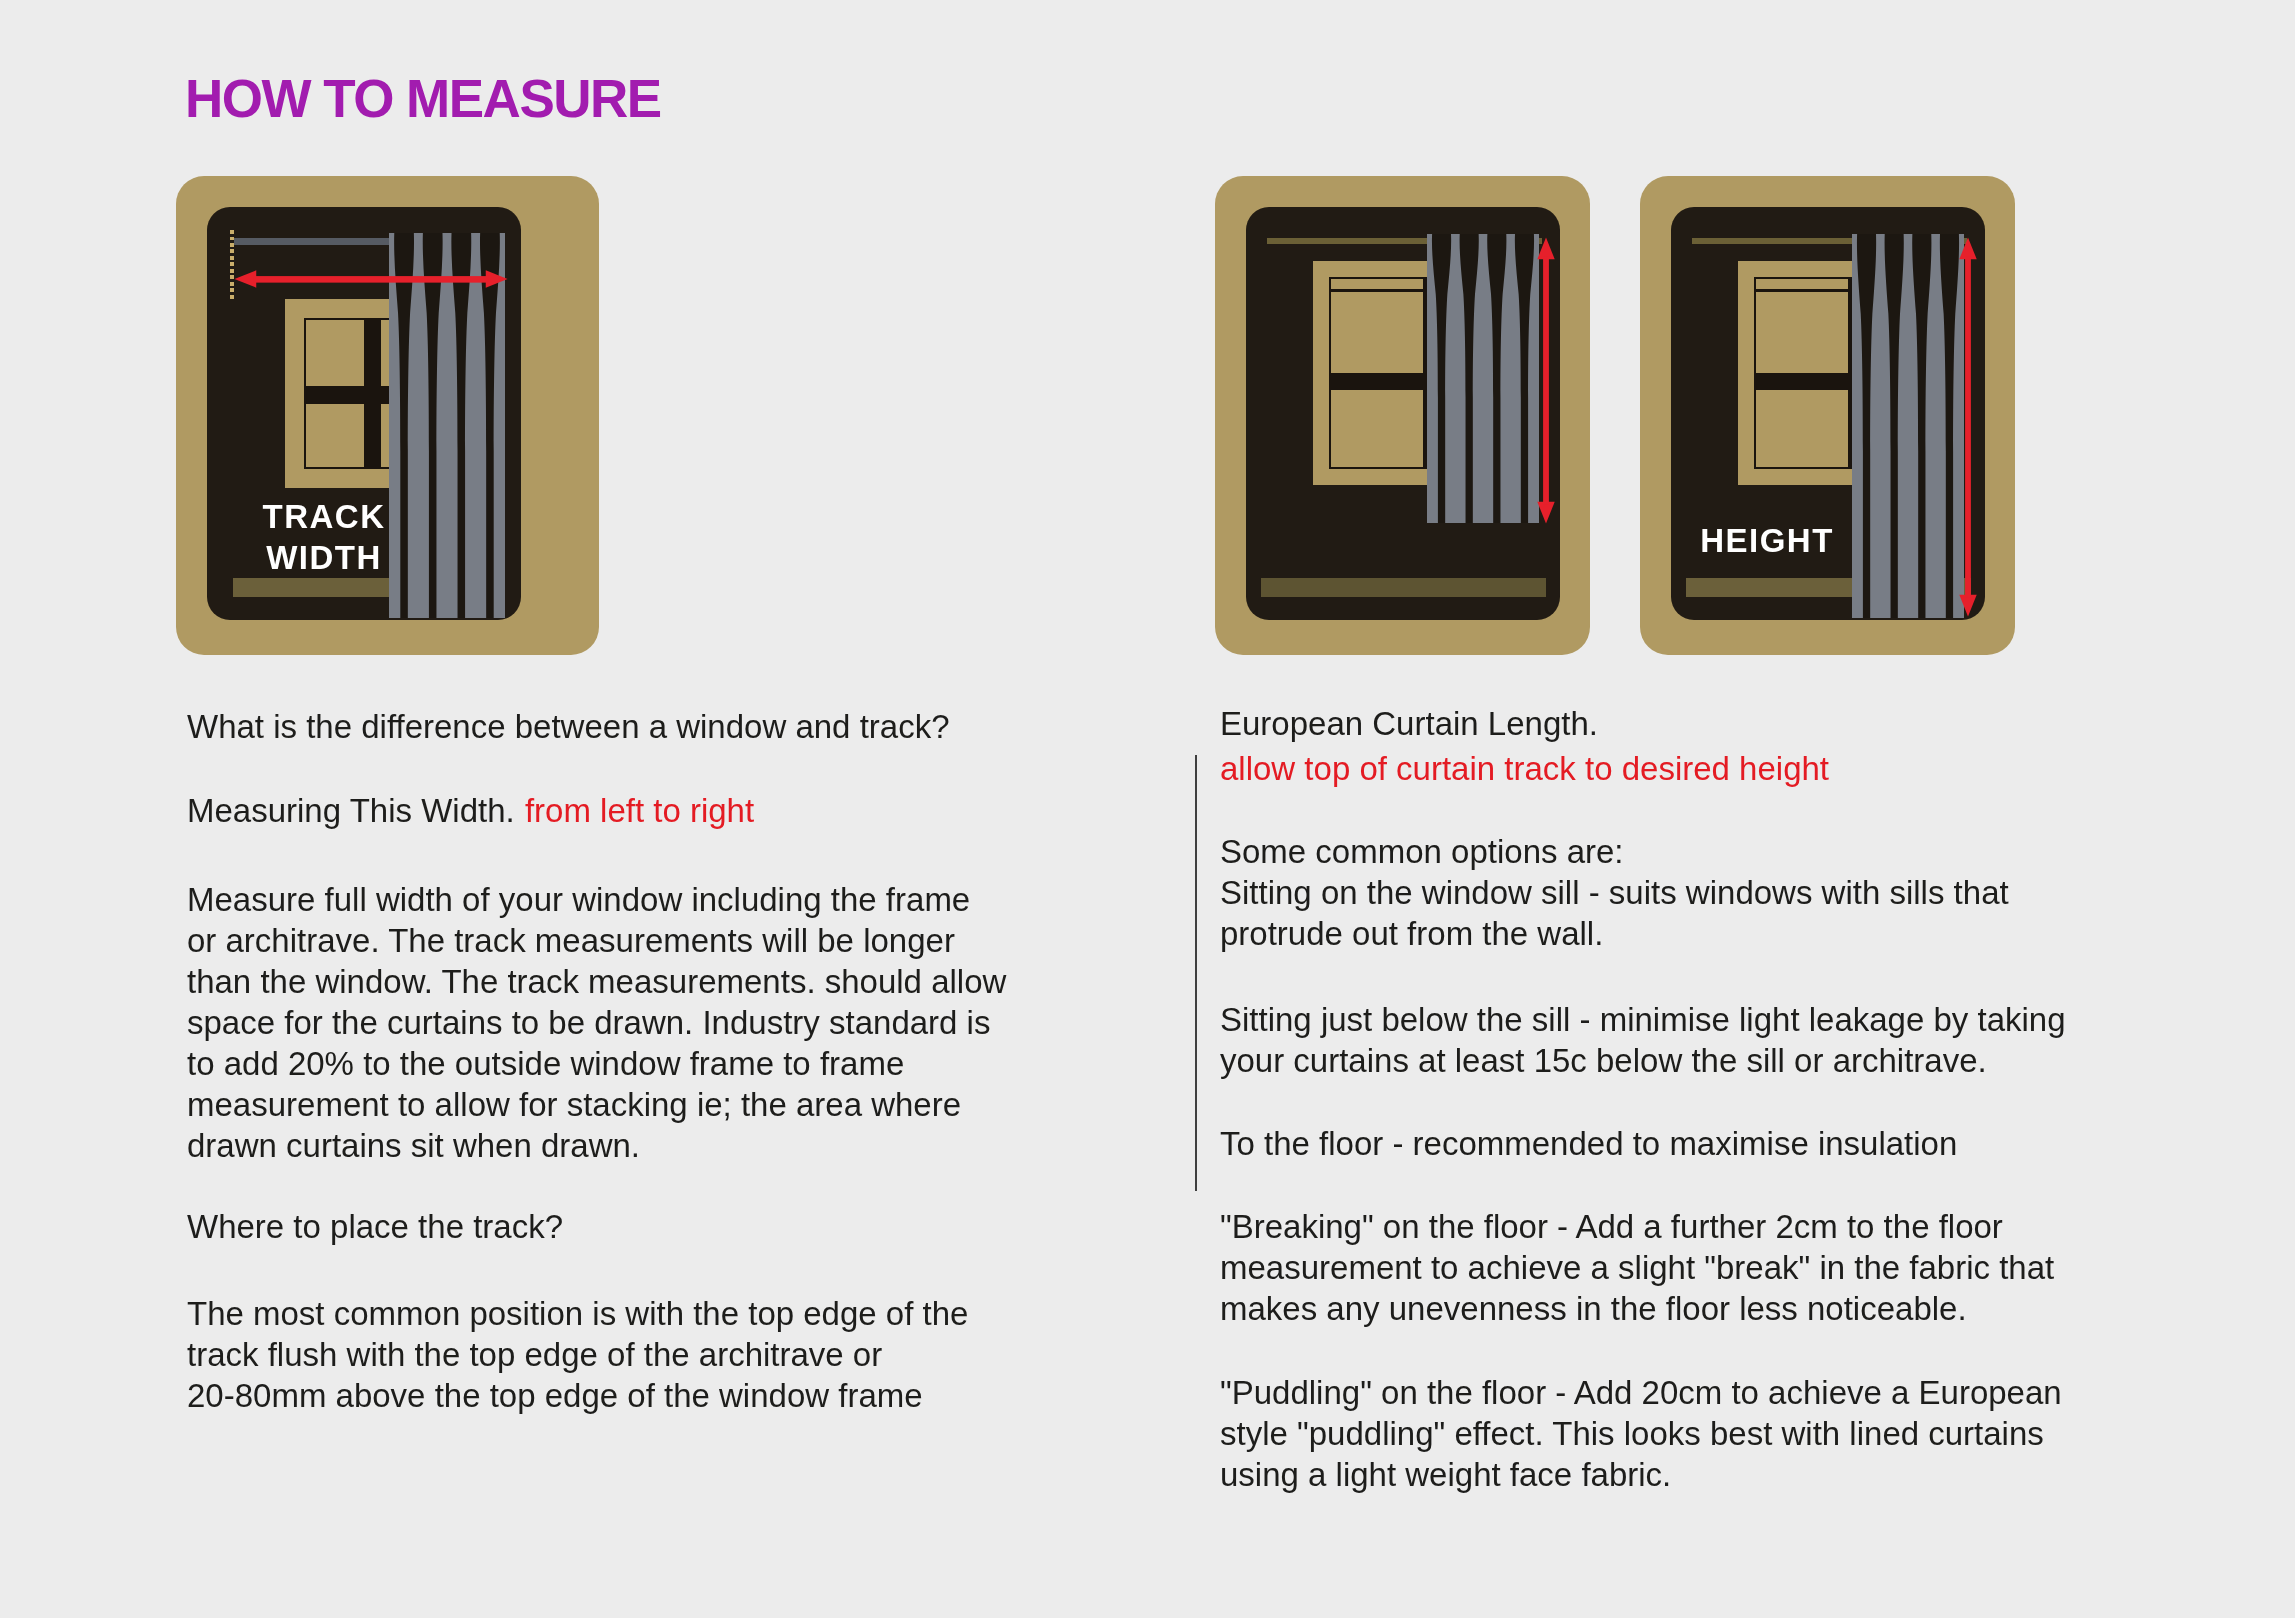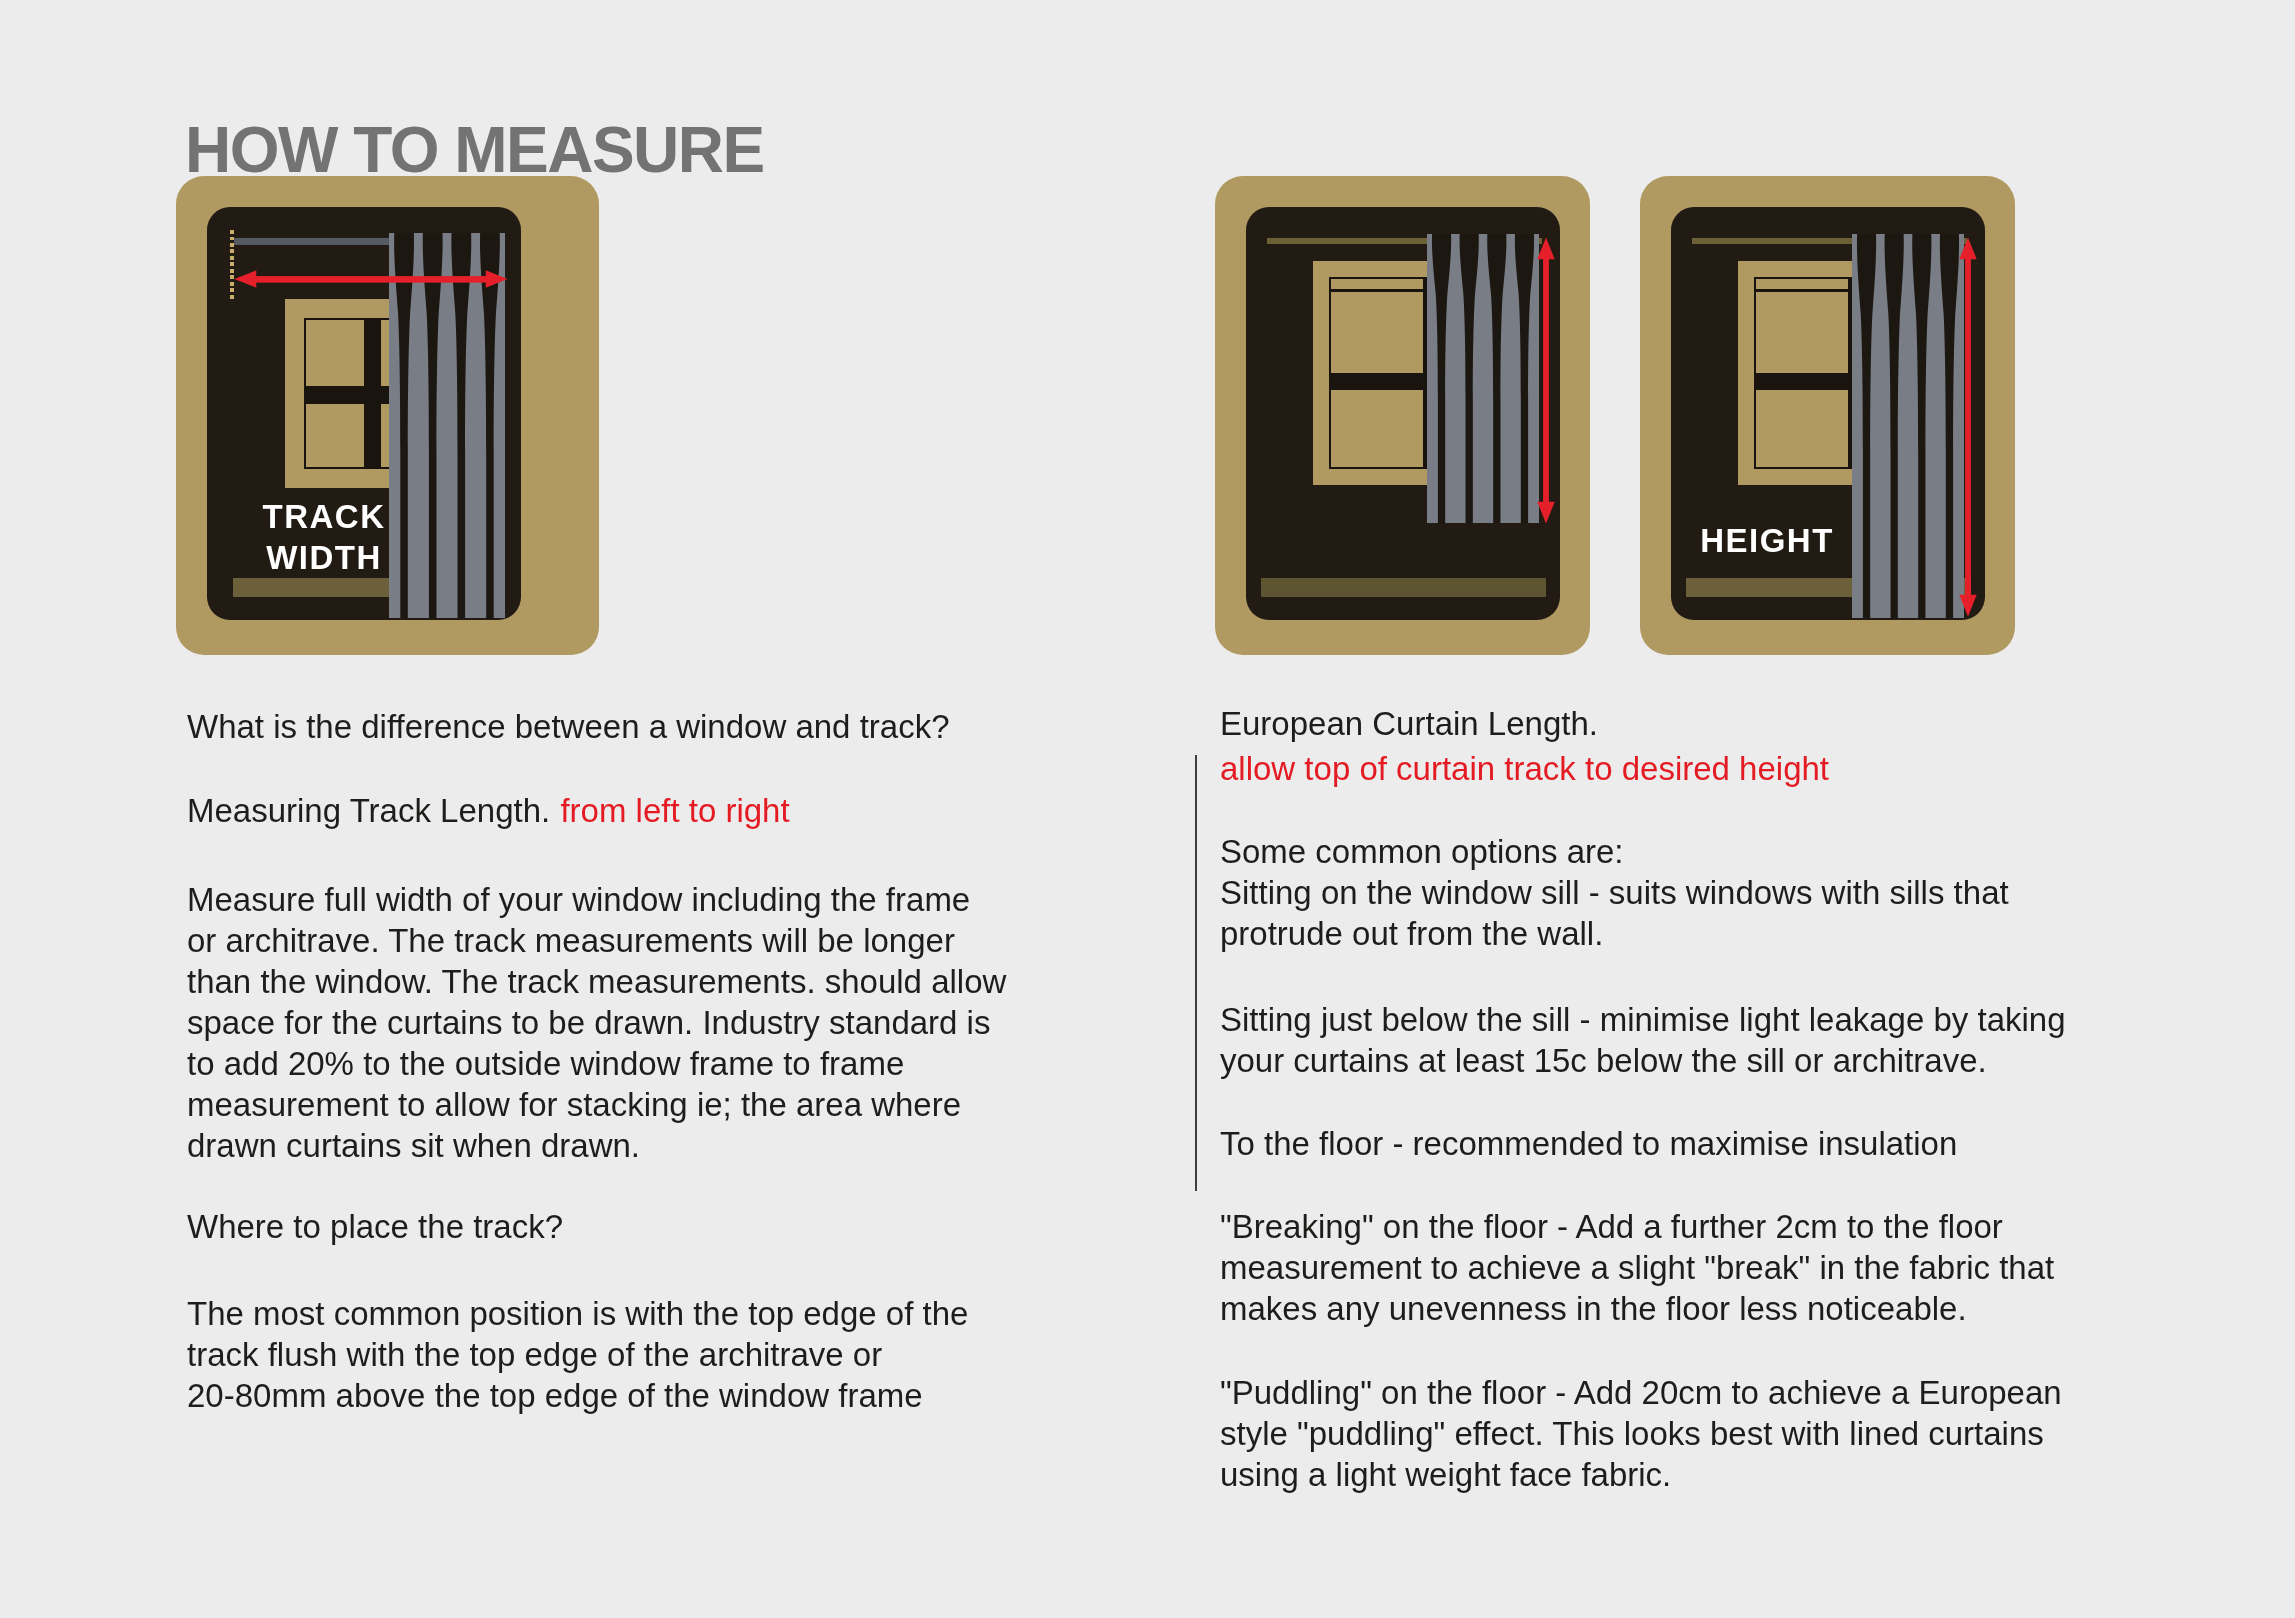--- a/index.html
+++ b/index.html
@@ -1,22 +1,22 @@
 <!DOCTYPE html>
 <html style="font-size:11.6px"><head>
 <meta charset="utf-8">
 <style>
   html,body{margin:0;padding:0;}
   body{
     width:2295px;height:1618px;background:#ececec;position:relative;overflow:hidden;
     font-family:"Liberation Sans", sans-serif;color:#1d1d1b;
   }
   .page-title{
-    position:absolute;left:185px;top:70px;font-size:64px;line-height:1.1;
-    font-weight:700;color:#737373;letter-spacing:-1.5px;white-space:pre;margin-top:45px;
+    position:absolute;left:185px;top:70px;font-size:53px;line-height:1.1;
+    font-weight:700;color:#a21caf;letter-spacing:-1.5px;white-space:pre;
   }
   
   .diagram{position:absolute;width:375px;height:479px;background:#b09a62;border-radius:28px;}
   .dg-inner{position:absolute;left:30.5px;top:30.5px;width:314px;height:413px;background:#211b14;border-radius:23px;}
   .rail{position:absolute;z-index:1;}
   .rail.gray{background:#565b63;}
   .rail.olive{background:#6b6036;}
   .dotted-line{
     position:absolute;z-index:2;width:3.6px;
     background:repeating-linear-gradient(to bottom,#c9ae6b 0 3.6px,rgba(0,0,0,0) 3.6px 6.5px);
@@ -130,21 +130,21 @@
       <polygon points="15,2 3,32 27,32"></polygon>
       <polygon points="15,524 3,494 27,494"></polygon>
       <rect x="11" y="28" width="8" height="470"></rect>
     </g>
   </svg>
   <div class="dg-label" style="left:36px;top:344px;width:182px;">HEIGHT</div>
 </div>
 
 <div class="text-col" style="left:187px;top:706px;width:988px;">
   <p class="para" style="margin-bottom:43px;">What is the difference between a window and track?</p>
-  <p class="para" style="margin-bottom:48px;"><span>Measuring Track Length.</span><span class="red inline-note">from left to right</span></p>
+  <p class="para" style="margin-bottom:48px;"><span>Measuring This Width.</span><span class="red inline-note">from left to right</span></p>
   <p class="para" style="margin-bottom:40px;">Measure full width of your window including the frame
 or architrave. The track measurements will be longer
 than the window. The track measurements. should allow
 space for the curtains to be drawn. Industry standard is
 to add 20% to the outside window frame to frame
 measurement to allow for stacking ie; the area where
 drawn curtains sit when drawn.</p>
   <p class="para" style="margin-bottom:46px;">Where to place the track?</p>
   <p class="para">The most common position is with the top edge of the
 track flush with the top edge of the architrave or

